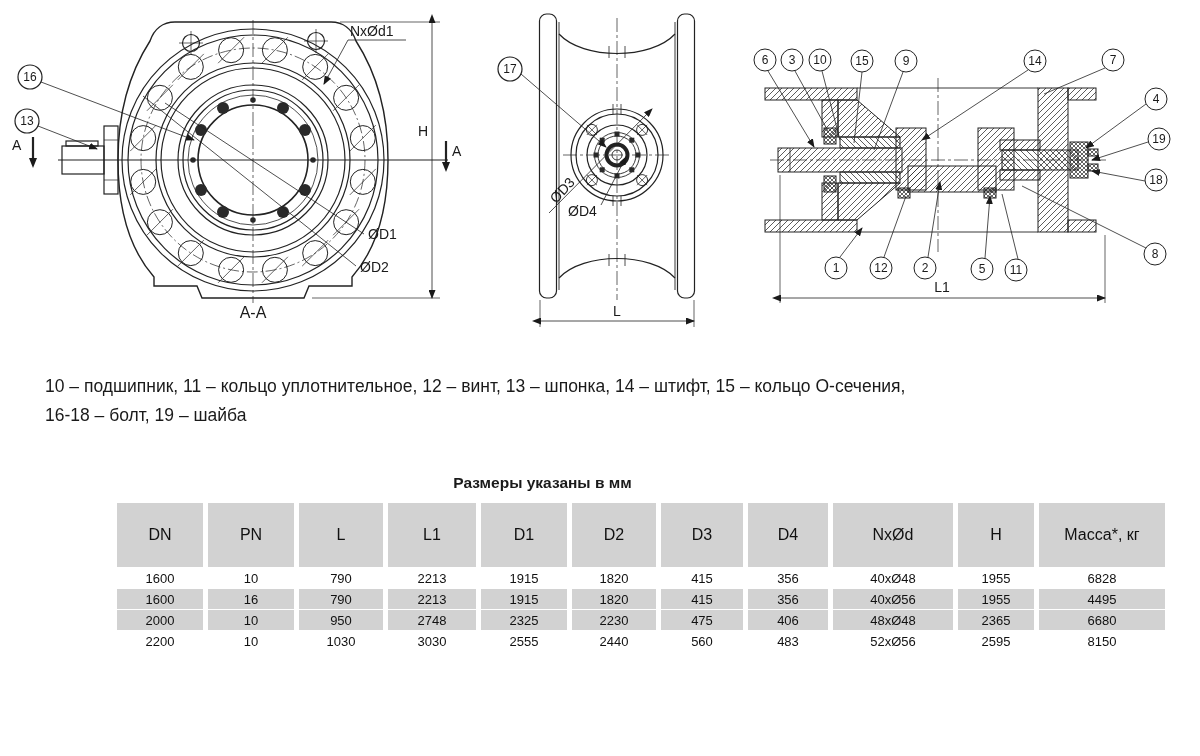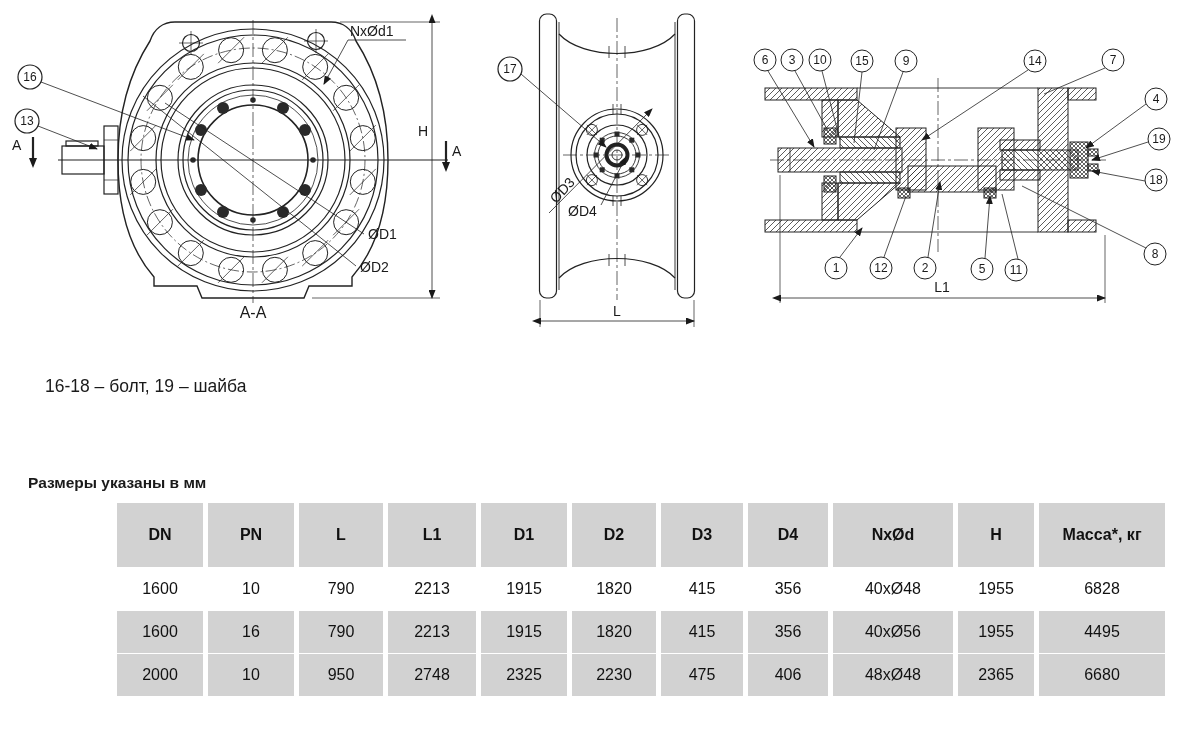--- a/index.html
+++ b/index.html
@@ -6,27 +6,27 @@
   body{width:1200px;height:756px;position:relative;overflow:hidden;
        font-family:"Liberation Sans",sans-serif;color:#111;}
   #drawing{position:absolute;top:0;left:0;}
   svg text{font-family:"Liberation Sans","DejaVu Sans",sans-serif;fill:#1a1a1a;}
   .lbl{font-size:14px;}
   .balloon-t{font-size:12px;}
   .dimlbl{font-size:14px;}
   .seclbl{font-size:16px;}
   #parts-list{position:absolute;left:45px;top:372px;width:1130px;
       font-size:17.5px;line-height:29px;color:#1a1a1a;}
-  #units-note{position:absolute;left:0;top:474px;width:1085px;text-align:left;
-      font-weight:bold;font-size:15.5px;color:#1a1a1a;padding-left:28px;}
+  #units-note{position:absolute;left:0;top:474px;width:1085px;text-align:center;
+      font-weight:bold;font-size:15.5px;color:#1a1a1a;}
   #dim-table{position:absolute;left:112px;top:502px;border-collapse:separate;
       border-spacing:5px 1px;}
-  #dim-table th{background:#d2d2d2;font-weight:bold;font-size:16px;height:64px;
+  #dim-table th{background:#d2d2d2;font-weight:normal;font-size:16px;height:64px;
       text-align:center;padding:0 4px;margin-top:16px;}
-  #dim-table td{font-size:16px;height:20px;text-align:center;padding:11px 4px;}
+  #dim-table td{font-size:13px;height:20px;text-align:center;padding:0 4px;}
   #dim-table tr.shade td{background:#d2d2d2;}
 </style>
 </head>
 <body>
 
 <svg id="drawing" width="1200" height="360" viewBox="0 0 1200 360">
   <defs>
     <marker id="arr" markerWidth="9" markerHeight="7" refX="8" refY="3.5" orient="auto" markerUnits="userSpaceOnUse">
       <path d="M0,0 L9,3.5 L0,7 Z" fill="#1a1a1a"></path>
     </marker>
@@ -389,20 +389,21 @@
     <g>
       <line x1="780" y1="175" x2="780" y2="303" stroke-width="0.7"></line>
       <line x1="1105" y1="235" x2="1105" y2="303" stroke-width="0.7"></line>
       <line x1="780" y1="298" x2="1105" y2="298" stroke-width="0.8" marker-start="url(#arrS)" marker-end="url(#arr)"></line>
       <text class="dimlbl" x="942" y="292" text-anchor="middle" stroke="none">L1</text>
     </g>
   </g>
 </svg>
 
 <div id="parts-list">
+  <div>10 – подшипник, 11 – кольцо уплотнительное, 12 – винт, 13 – шпонка, 14 – штифт, 15 – кольцо О-сечения,</div>
   <div>16-18 – болт, 19 – шайба</div>
 </div>
 
 <div id="units-note">Размеры указаны в мм</div>
 
 <table id="dim-table">
   <thead>
     <tr>
       <th style="width:78px">DN</th>
       <th style="width:78px">PN</th>
@@ -450,14 +451,27 @@
       <td>950</td>
       <td>2748</td>
       <td>2325</td>
       <td>2230</td>
       <td>475</td>
       <td>406</td>
       <td>48xØ48</td>
       <td>2365</td>
       <td>6680</td>
     </tr>
+    <tr>
+      <td>2200</td>
+      <td>10</td>
+      <td>1030</td>
+      <td>3030</td>
+      <td>2555</td>
+      <td>2440</td>
+      <td>560</td>
+      <td>483</td>
+      <td>52xØ56</td>
+      <td>2595</td>
+      <td>8150</td>
+    </tr>
   </tbody>
 </table>
 
 </body></html>

